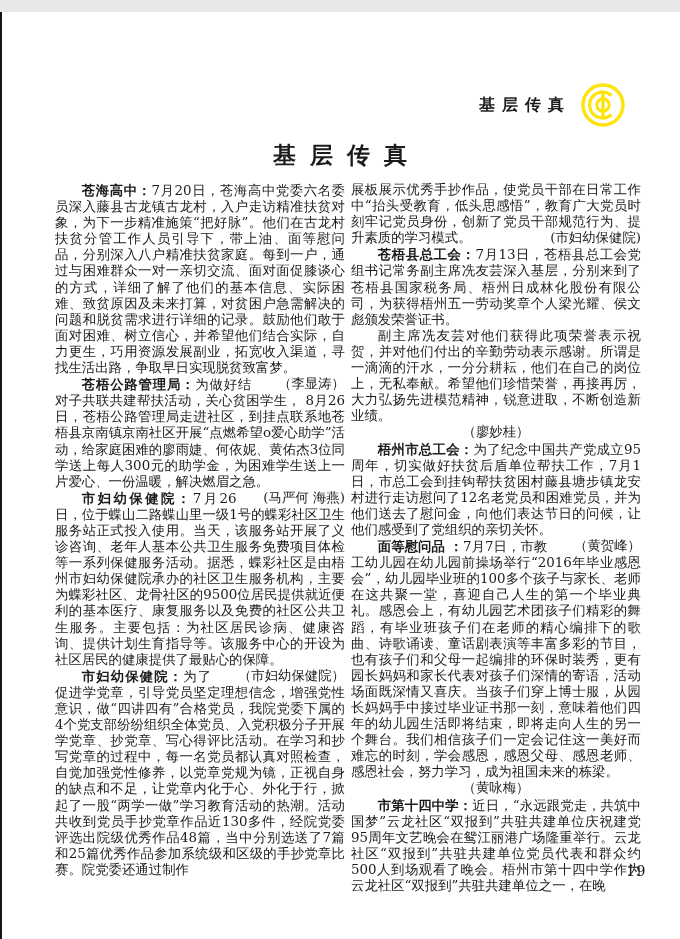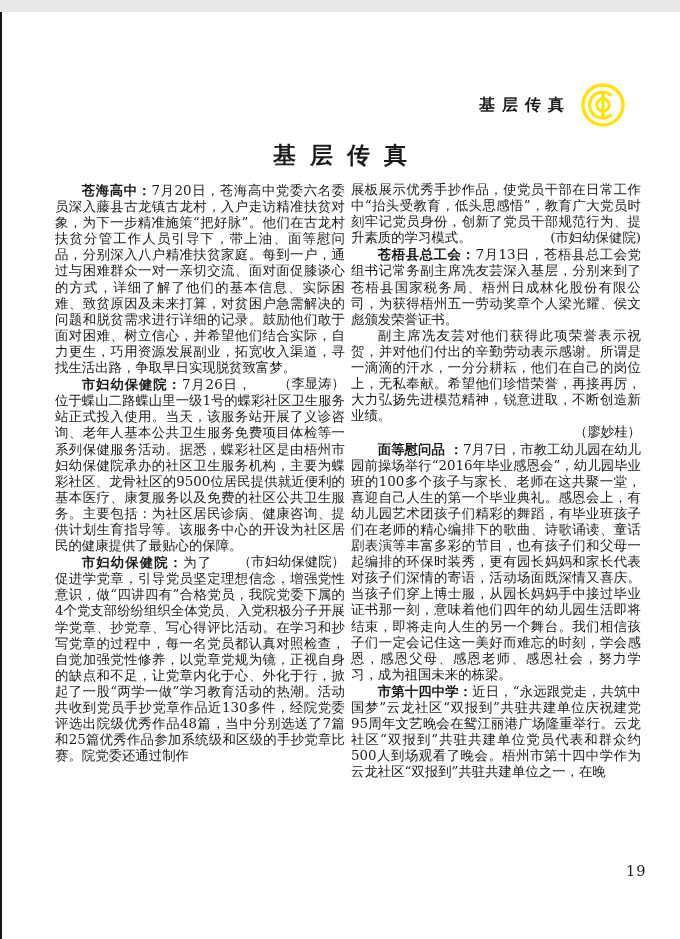--- a/index.html
+++ b/index.html
@@ -15,21 +15,21 @@
   .main-title{
     position:absolute;top:128px;left:0;width:100%;margin:0;text-align:center;
     font-size:23px;font-weight:bold;letter-spacing:14px;text-indent:14px;
   }
   .columns{position:absolute;top:170px;left:55px;width:586px;display:flex;gap:6px;}
   .col{width:290px;font-size:13.4px;line-height:16.1px;text-align:justify;}
   .col p{margin:0;text-indent:2em;}
   .col p.no-indent{text-indent:0;}
   .heading{font-weight:bold;}
   .byline{float:right;}
-  .byline-line{text-align:right;text-indent:0 !important;}
+  .byline-line{text-align:center;text-indent:0 !important;}
   .page-number{position:absolute;left:626px;top:851px;font-size:14.5px;letter-spacing:1px;}
 </style>
 </head>
 <body>
 
 <div class="page">
   <div class="scan-edge"></div>
 
   <div class="header">
     <span class="header-label">基层传真</span>
@@ -39,28 +39,31 @@
       <circle cx="23" cy="23" r="6.2" fill="none" stroke="#FFE208" stroke-width="3"></circle>
       <line x1="23" y1="9.5" x2="23" y2="36.5" stroke="#FFE208" stroke-width="3.2"></line>
     </svg>
   </div>
 
   <h1 class="main-title">基层传真</h1>
 
   <div class="columns">
     <div class="col">
       <p><span class="heading">苍海高中：</span><span>7月20日，苍海高中党委六名委员深入藤县古龙镇古龙村，入户走访精准扶贫对象，为下一步精准施策“把好脉”。他们在古龙村扶贫分管工作人员引导下，带上油、面等慰问品，分别深入八户精准扶贫家庭。每到一户，通过与困难群众一对一亲切交流、面对面促膝谈心的方式，详细了解了他们的基本信息、实际困难、致贫原因及未来打算，对贫困户急需解决的问题和脱贫需求进行详细的记录。鼓励他们敢于面对困难、树立信心，并希望他们结合实际，自力更生，巧用资源发展副业，拓宽收入渠道，寻找生活出路，争取早日实现脱贫致富梦。</span><span class="byline">（李显涛）</span></p>
+      <p><span class="heading">苍梧公路管理局：</span><span>为做好结对子共联共建帮扶活动，关心贫困学生， 8月26日，苍梧公路管理局走进社区，到挂点联系地苍梧县京南镇京南社区开展“点燃希望o爱心助学”活动，给家庭困难的廖雨婕、何依妮、黄佑杰3位同学送上每人300元的助学金，为困难学生送上一片爱心、一份温暖，解决燃眉之急。</span><span class="byline">(马严何 海燕)</span></p>
       <p><span class="heading">市妇幼保健院：</span><span>7月26日，位于蝶山二路蝶山里一级1号的蝶彩社区卫生服务站正式投入使用。当天，该服务站开展了义诊咨询、老年人基本公共卫生服务免费项目体检等一系列保健服务活动。据悉，蝶彩社区是由梧州市妇幼保健院承办的社区卫生服务机构，主要为蝶彩社区、龙骨社区的9500位居民提供就近便利的基本医疗、康复服务以及免费的社区公共卫生服务。主要包括：为社区居民诊病、健康咨询、提供计划生育指导等。该服务中心的开设为社区居民的健康提供了最贴心的保障。</span><span class="byline">（市妇幼保健院）</span></p>
       <p><span class="heading">市妇幼保健院：</span><span>为了促进学党章，引导党员坚定理想信念，增强党性意识，做“四讲四有”合格党员，我院党委下属的4个党支部纷纷组织全体党员、入党积极分子开展学党章、抄党章、写心得评比活动。在学习和抄写党章的过程中，每一名党员都认真对照检查，自觉加强党性修养，以党章党规为镜，正视自身的缺点和不足，让党章内化于心、外化于行，掀起了一股“两学一做”学习教育活动的热潮。活动共收到党员手抄党章作品近130多件，经院党委评选出院级优秀作品48篇，当中分别选送了7篇和25篇优秀作品参加系统级和区级的手抄党章比赛。院党委还通过制作</span></p>
     </div>
 
     <div class="col">
       <p class="no-indent"><span>展板展示优秀手抄作品，使党员干部在日常工作中“抬头受教育，低头思感悟”，教育广大党员时刻牢记党员身份，创新了党员干部规范行为、提升素质的学习模式。</span><span class="byline">(市妇幼保健院)</span></p>
       <p><span class="heading">苍梧县总工会：</span><span>7月13日，苍梧县总工会党组书记常务副主席冼友芸深入基层，分别来到了苍梧县国家税务局、梧州日成林化股份有限公司，为获得梧州五一劳动奖章个人梁光耀、侯文彪颁发荣誉证书。</span></p>
       <p><span>副主席冼友芸对他们获得此项荣誉表示祝贺，并对他们付出的辛勤劳动表示感谢。所谓是一滴滴的汗水，一分分耕耘，他们在自己的岗位上，无私奉献。希望他们珍惜荣誉，再接再厉，大力弘扬先进模范精神，锐意进取，不断创造新业绩。</span></p>
       <p class="byline-line">（廖妙桂）</p>
+      <p><span class="heading">梧州市总工会：</span><span>为了纪念中国共产党成立95周年，切实做好扶贫后盾单位帮扶工作，7月1日，市总工会到挂钩帮扶贫困村藤县塘步镇龙安村进行走访慰问了12名老党员和困难党员，并为他们送去了慰问金，向他们表达节日的问候，让他们感受到了党组织的亲切关怀。</span><span class="byline">（黄贺峰）</span></p>
       <p><span class="heading">面等慰问品 ：</span><span>7月7日，市教工幼儿园在幼儿园前操场举行“2016年毕业感恩会”，幼儿园毕业班的100多个孩子与家长、老师在这共聚一堂，喜迎自己人生的第一个毕业典礼。感恩会上，有幼儿园艺术团孩子们精彩的舞蹈，有毕业班孩子们在老师的精心编排下的歌曲、诗歌诵读、童话剧表演等丰富多彩的节目，也有孩子们和父母一起编排的环保时装秀，更有园长妈妈和家长代表对孩子们深情的寄语，活动场面既深情又喜庆。当孩子们穿上博士服，从园长妈妈手中接过毕业证书那一刻，意味着他们四年的幼儿园生活即将结束，即将走向人生的另一个舞台。我们相信孩子们一定会记住这一美好而难忘的时刻，学会感恩，感恩父母、感恩老师、感恩社会，努力学习，成为祖国未来的栋梁。</span></p>
+      <p class="byline-line">（黄咏梅）</p>
       <p><span class="heading">市第十四中学：</span><span>近日，“永远跟党走，共筑中国梦”云龙社区“双报到”共驻共建单位庆祝建党95周年文艺晚会在鸳江丽港广场隆重举行。云龙社区“双报到”共驻共建单位党员代表和群众约500人到场观看了晚会。梧州市第十四中学作为云龙社区“双报到”共驻共建单位之一，在晚</span></p>
     </div>
   </div>
 
   <div class="page-number">19</div>
 </div>
 
 </body></html>

